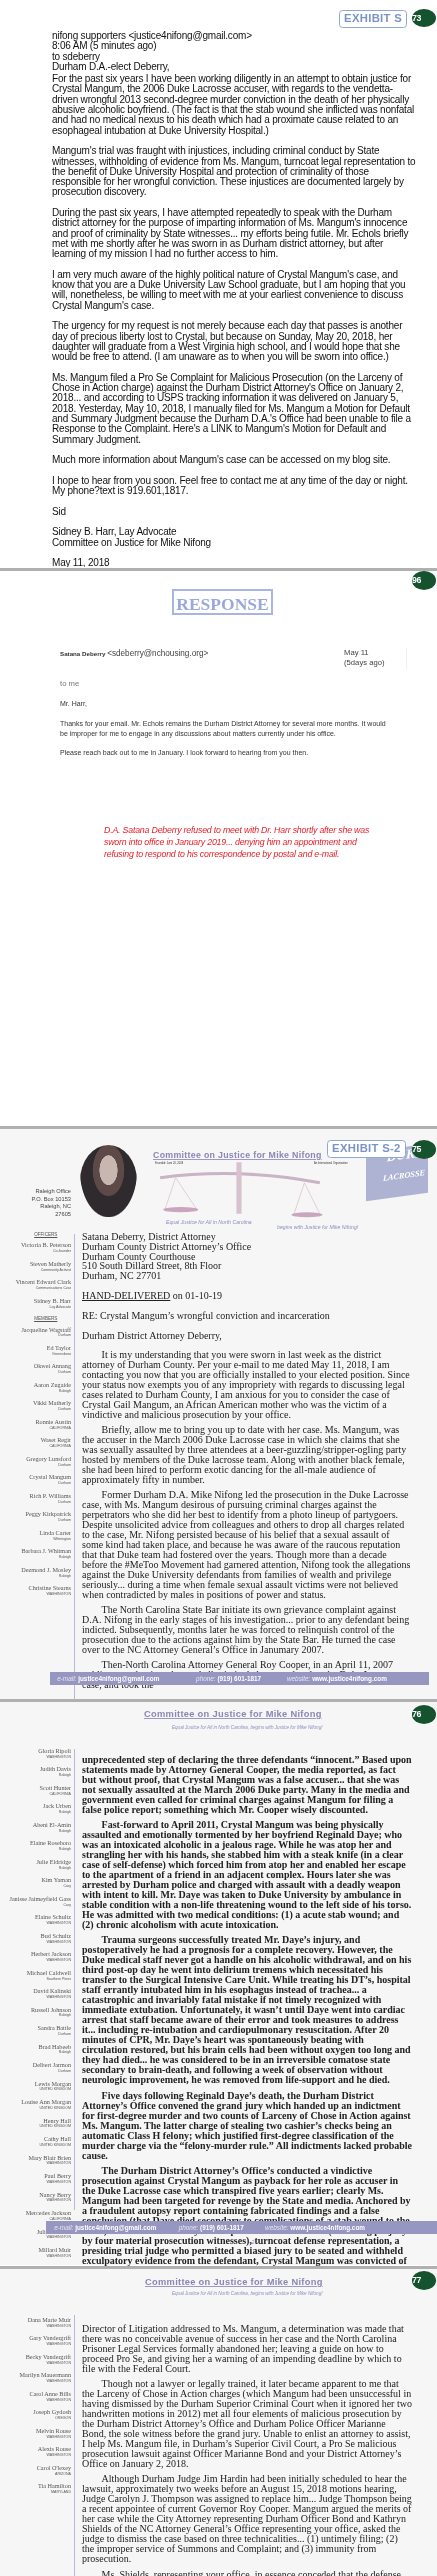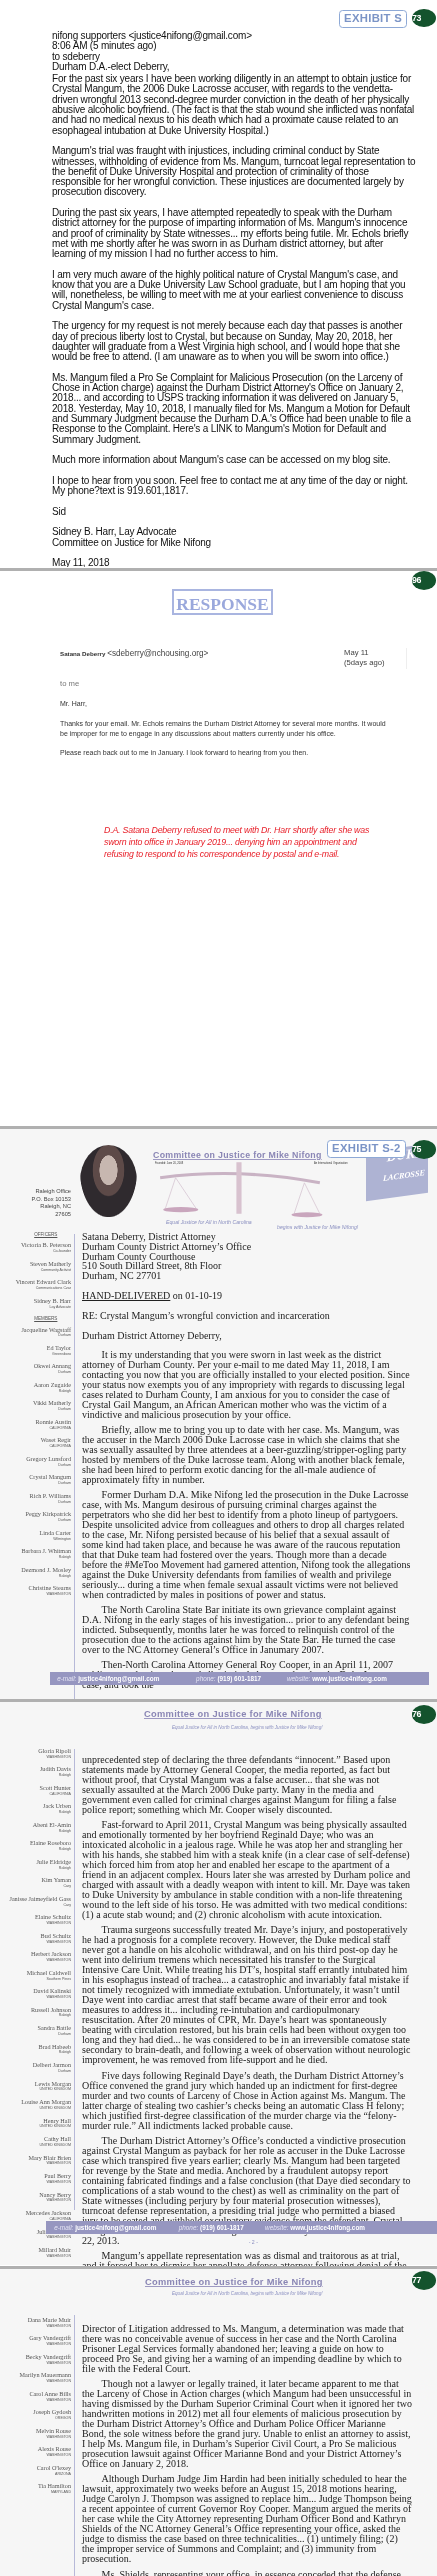--- a/index.html
+++ b/index.html
@@ -277,21 +277,21 @@
       <div class="sb-name">Mercedes Jackson</div>
       <div class="sb-loc">CALIFORNIA</div>
       <div class="sb-name">Julie Gandara</div>
       <div class="sb-loc">WASHINGTON</div>
       <div class="sb-name">Millard Muir</div>
       <div class="sb-loc">WASHINGTON</div>
     </div>
 </div>
 <div class="vline" style="top:1749px;height:461px;"></div>
 
-<div class="ltr" style="top:1755px;">
+<div class="ltr" style="top:1755px;font-weight:bold;">
   <p class="ni">unprecedented step of declaring the three defendants “innocent.”  Based upon statements made by Attorney General Cooper, the media reported, as fact but without proof, that Crystal Mangum was a false accuser... that she was not sexually assaulted at the March 2006 Duke party.  Many in the media and government even called for criminal charges against Mangum for filing a false police report; something which Mr. Cooper wisely discounted.</p>
   <p>Fast-forward to April 2011, Crystal Mangum was being physically assaulted and emotionally tormented by her boyfriend Reginald Daye; who was an intoxicated alcoholic in a jealous rage.  While he was atop her and strangling her with his hands, she stabbed him with a steak knife (in a clear case of self-defense) which forced him from atop her and enabled her escape to the apartment of a friend in an adjacent complex.  Hours later she was arrested by Durham police and charged with assault with a deadly weapon with intent to kill.  Mr. Daye was taken to Duke University by ambulance in stable condition with a non-life threatening wound to the left side of his torso.  He was admitted with two medical conditions: (1) a acute stab wound; and (2) chronic alcoholism with acute intoxication.</p>
   <p>Trauma surgeons successfully treated Mr. Daye’s injury, and postoperatively he had a prognosis for a complete recovery.  However, the Duke medical staff never got a handle on his alcoholic withdrawal, and on his third post-op day he went into delirium tremens which necessitated his transfer to the Surgical Intensive Care Unit.  While treating his DT’s, hospital staff errantly intubated him in his esophagus instead of trachea... a catastrophic and invariably fatal mistake if not timely recognized with immediate extubation.  Unfortunately, it wasn’t until Daye went into cardiac arrest that staff became aware of their error and took measures to address it... including re-intubation and cardiopulmonary resuscitation.  After 20 minutes of CPR, Mr. Daye’s heart was spontaneously beating with circulation restored, but his brain cells had been without oxygen too long and they had died... he was considered to be in an irreversible comatose state secondary to brain-death, and following a week of observation without neurologic improvement, he was removed from life-support and he died.</p>
   <p>Five days following Reginald Daye’s death, the Durham District Attorney’s Office convened the grand jury which handed up an indictment for first-degree murder and two counts of Larceny of Chose in Action against Ms. Mangum.  The latter charge of stealing two cashier’s checks being an automatic Class H felony; which justified first-degree classification of the murder charge via the “felony-murder rule.”  All indictments lacked probable cause.</p>
   <p>The Durham District Attorney’s Office’s conducted a vindictive prosecution against Crystal Mangum as payback for her role as accuser in the Duke Lacrosse case which transpired five years earlier; clearly Ms. Mangum had been targeted for revenge by the State and media.  Anchored by a fraudulent autopsy report containing fabricated findings and a false conclusion (that Daye died secondary to complications of a stab wound to the chest) as well as criminality on the part of State witnesses (including perjury by four material prosecution witnesses), turncoat defense representation, a presiding trial judge who permitted a biased jury to be seated and withheld exculpatory evidence from the defendant, Crystal Mangum was convicted of second-degree murder in Daye’s death on November 22, 2013.</p>
   <p>Mangum’s appellate representation was as dismal and traitorous as at trial, and it forced her to dismiss her appellate defense attorney following denial of the Direct Appeal by the North Carolina Court of Appeals on July 7, 2015.  In a January 17, 2017 letter from the</p>
 </div>
 
 <div class="footer-bar" style="left:46px;top:2221px;width:392px;padding-left:8.2px;box-sizing:border-box;">
   <span class="lbl">e-mail:</span>

